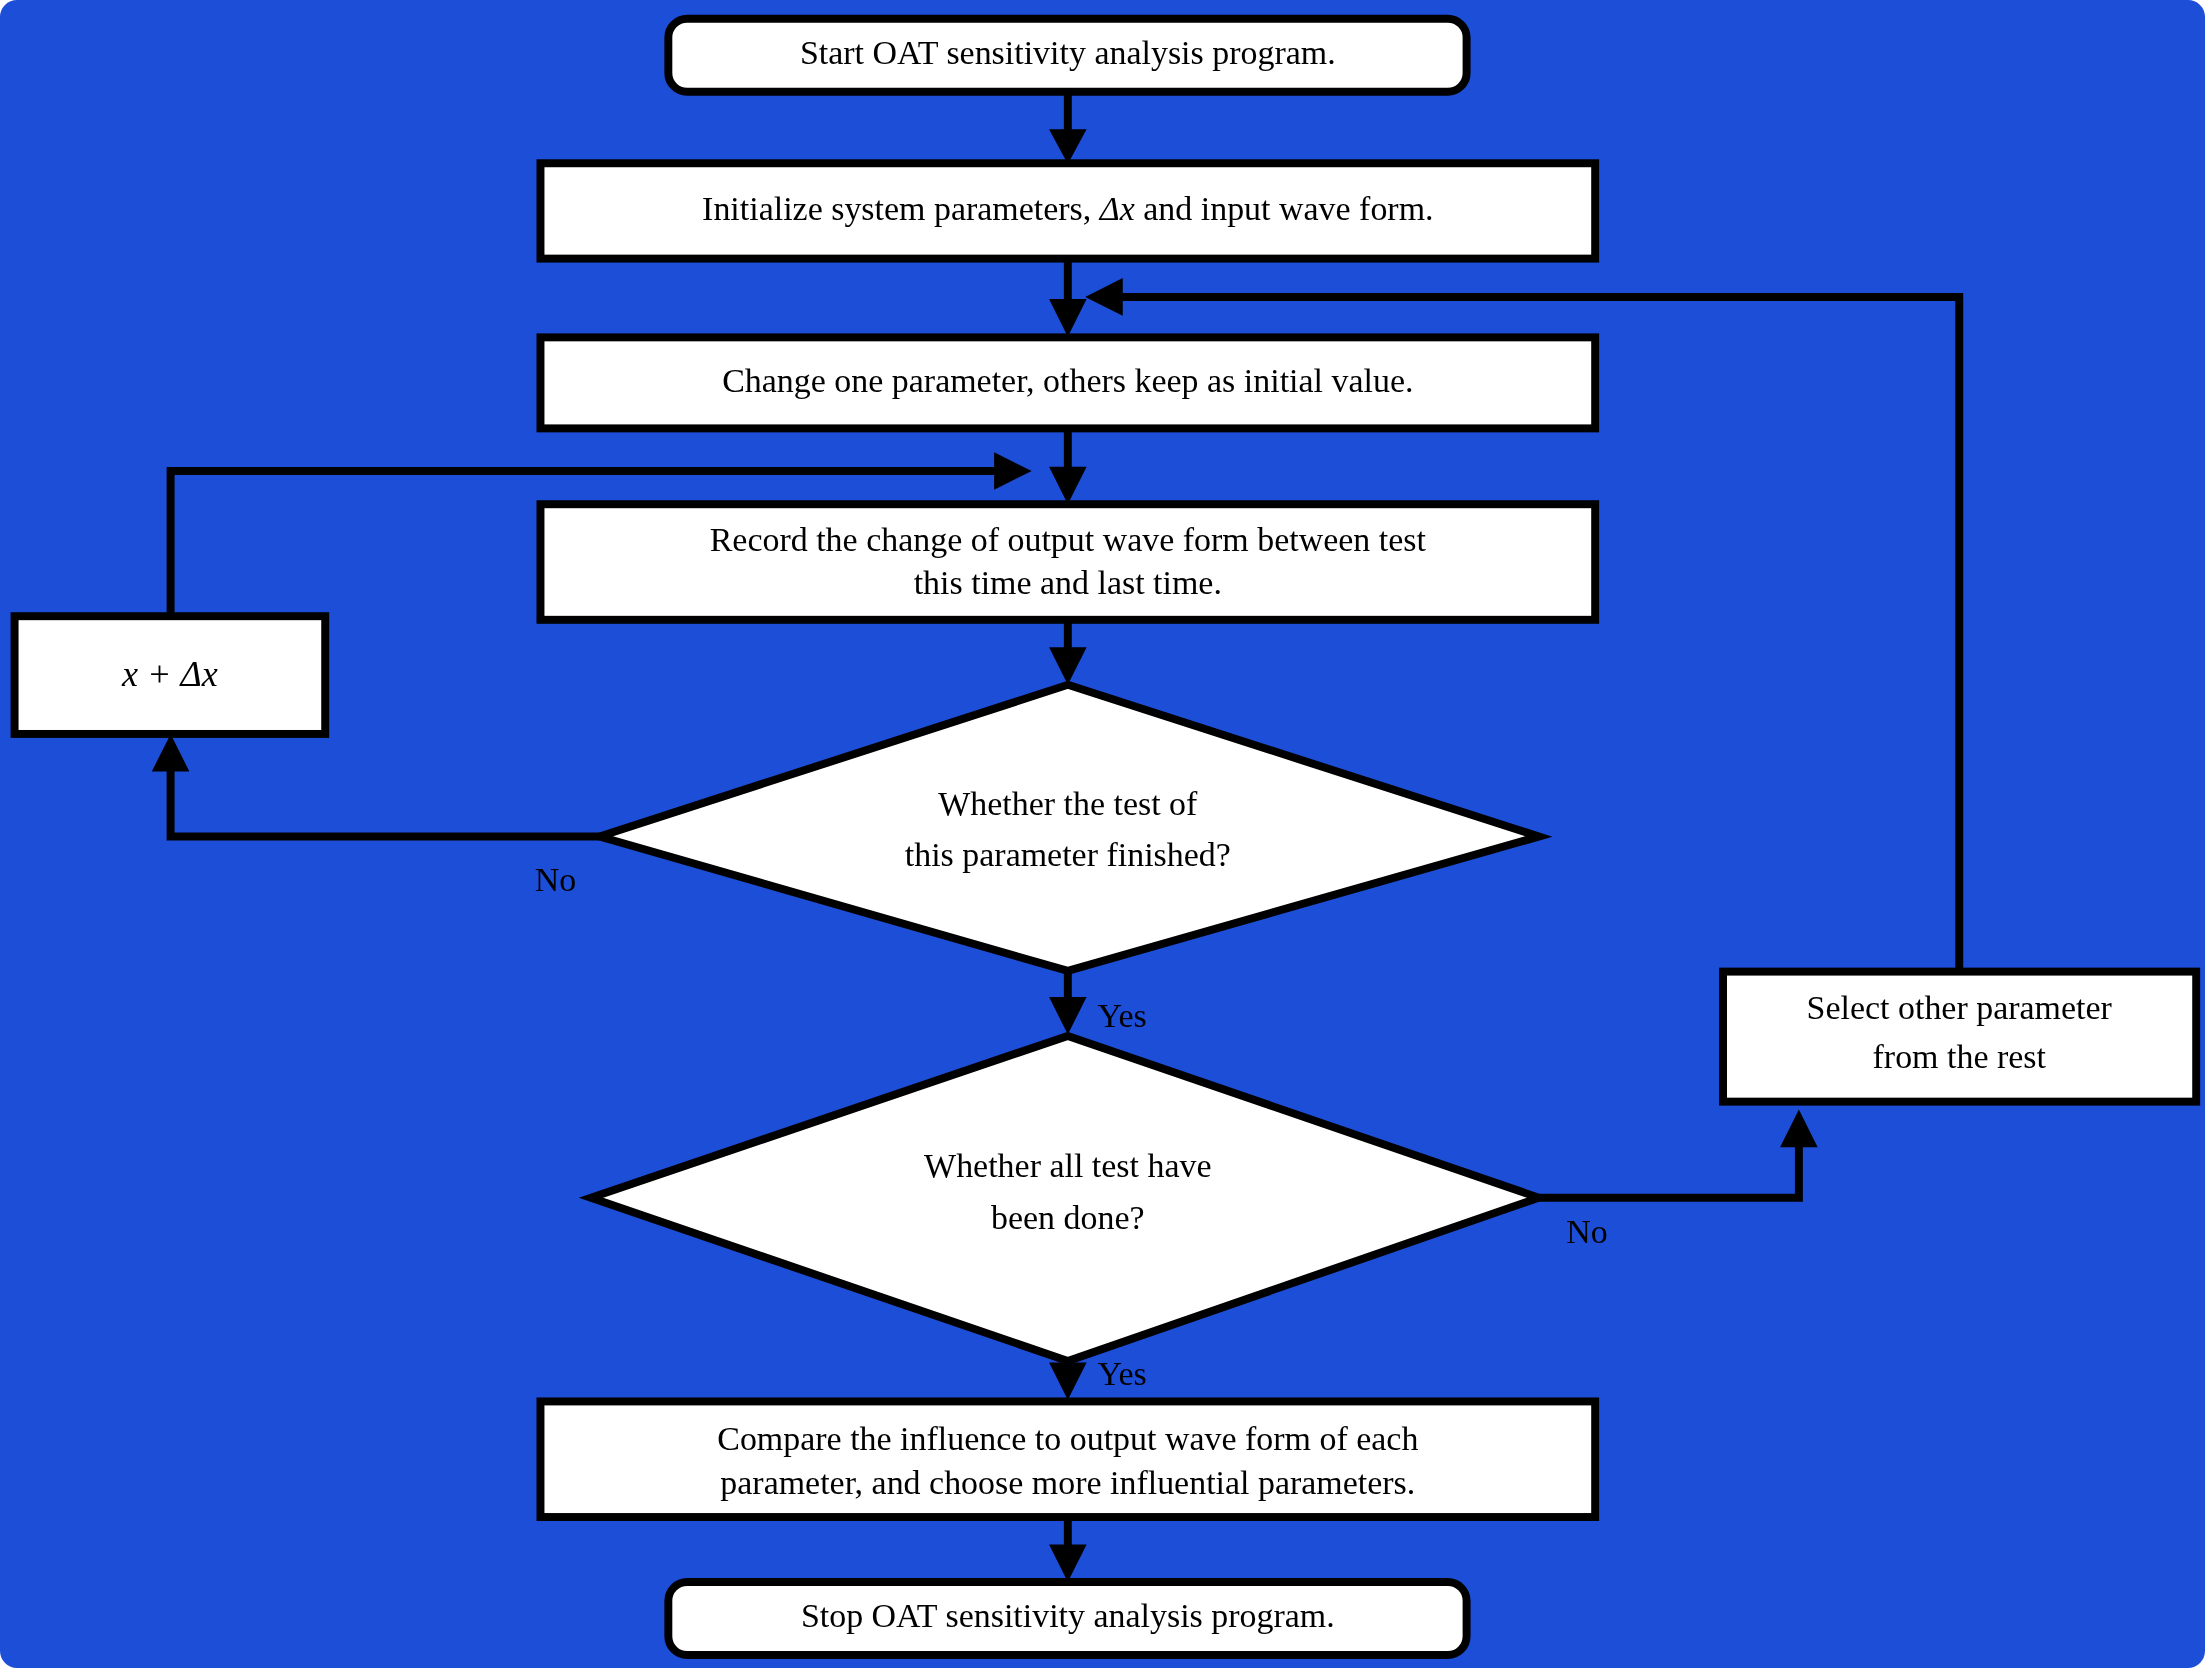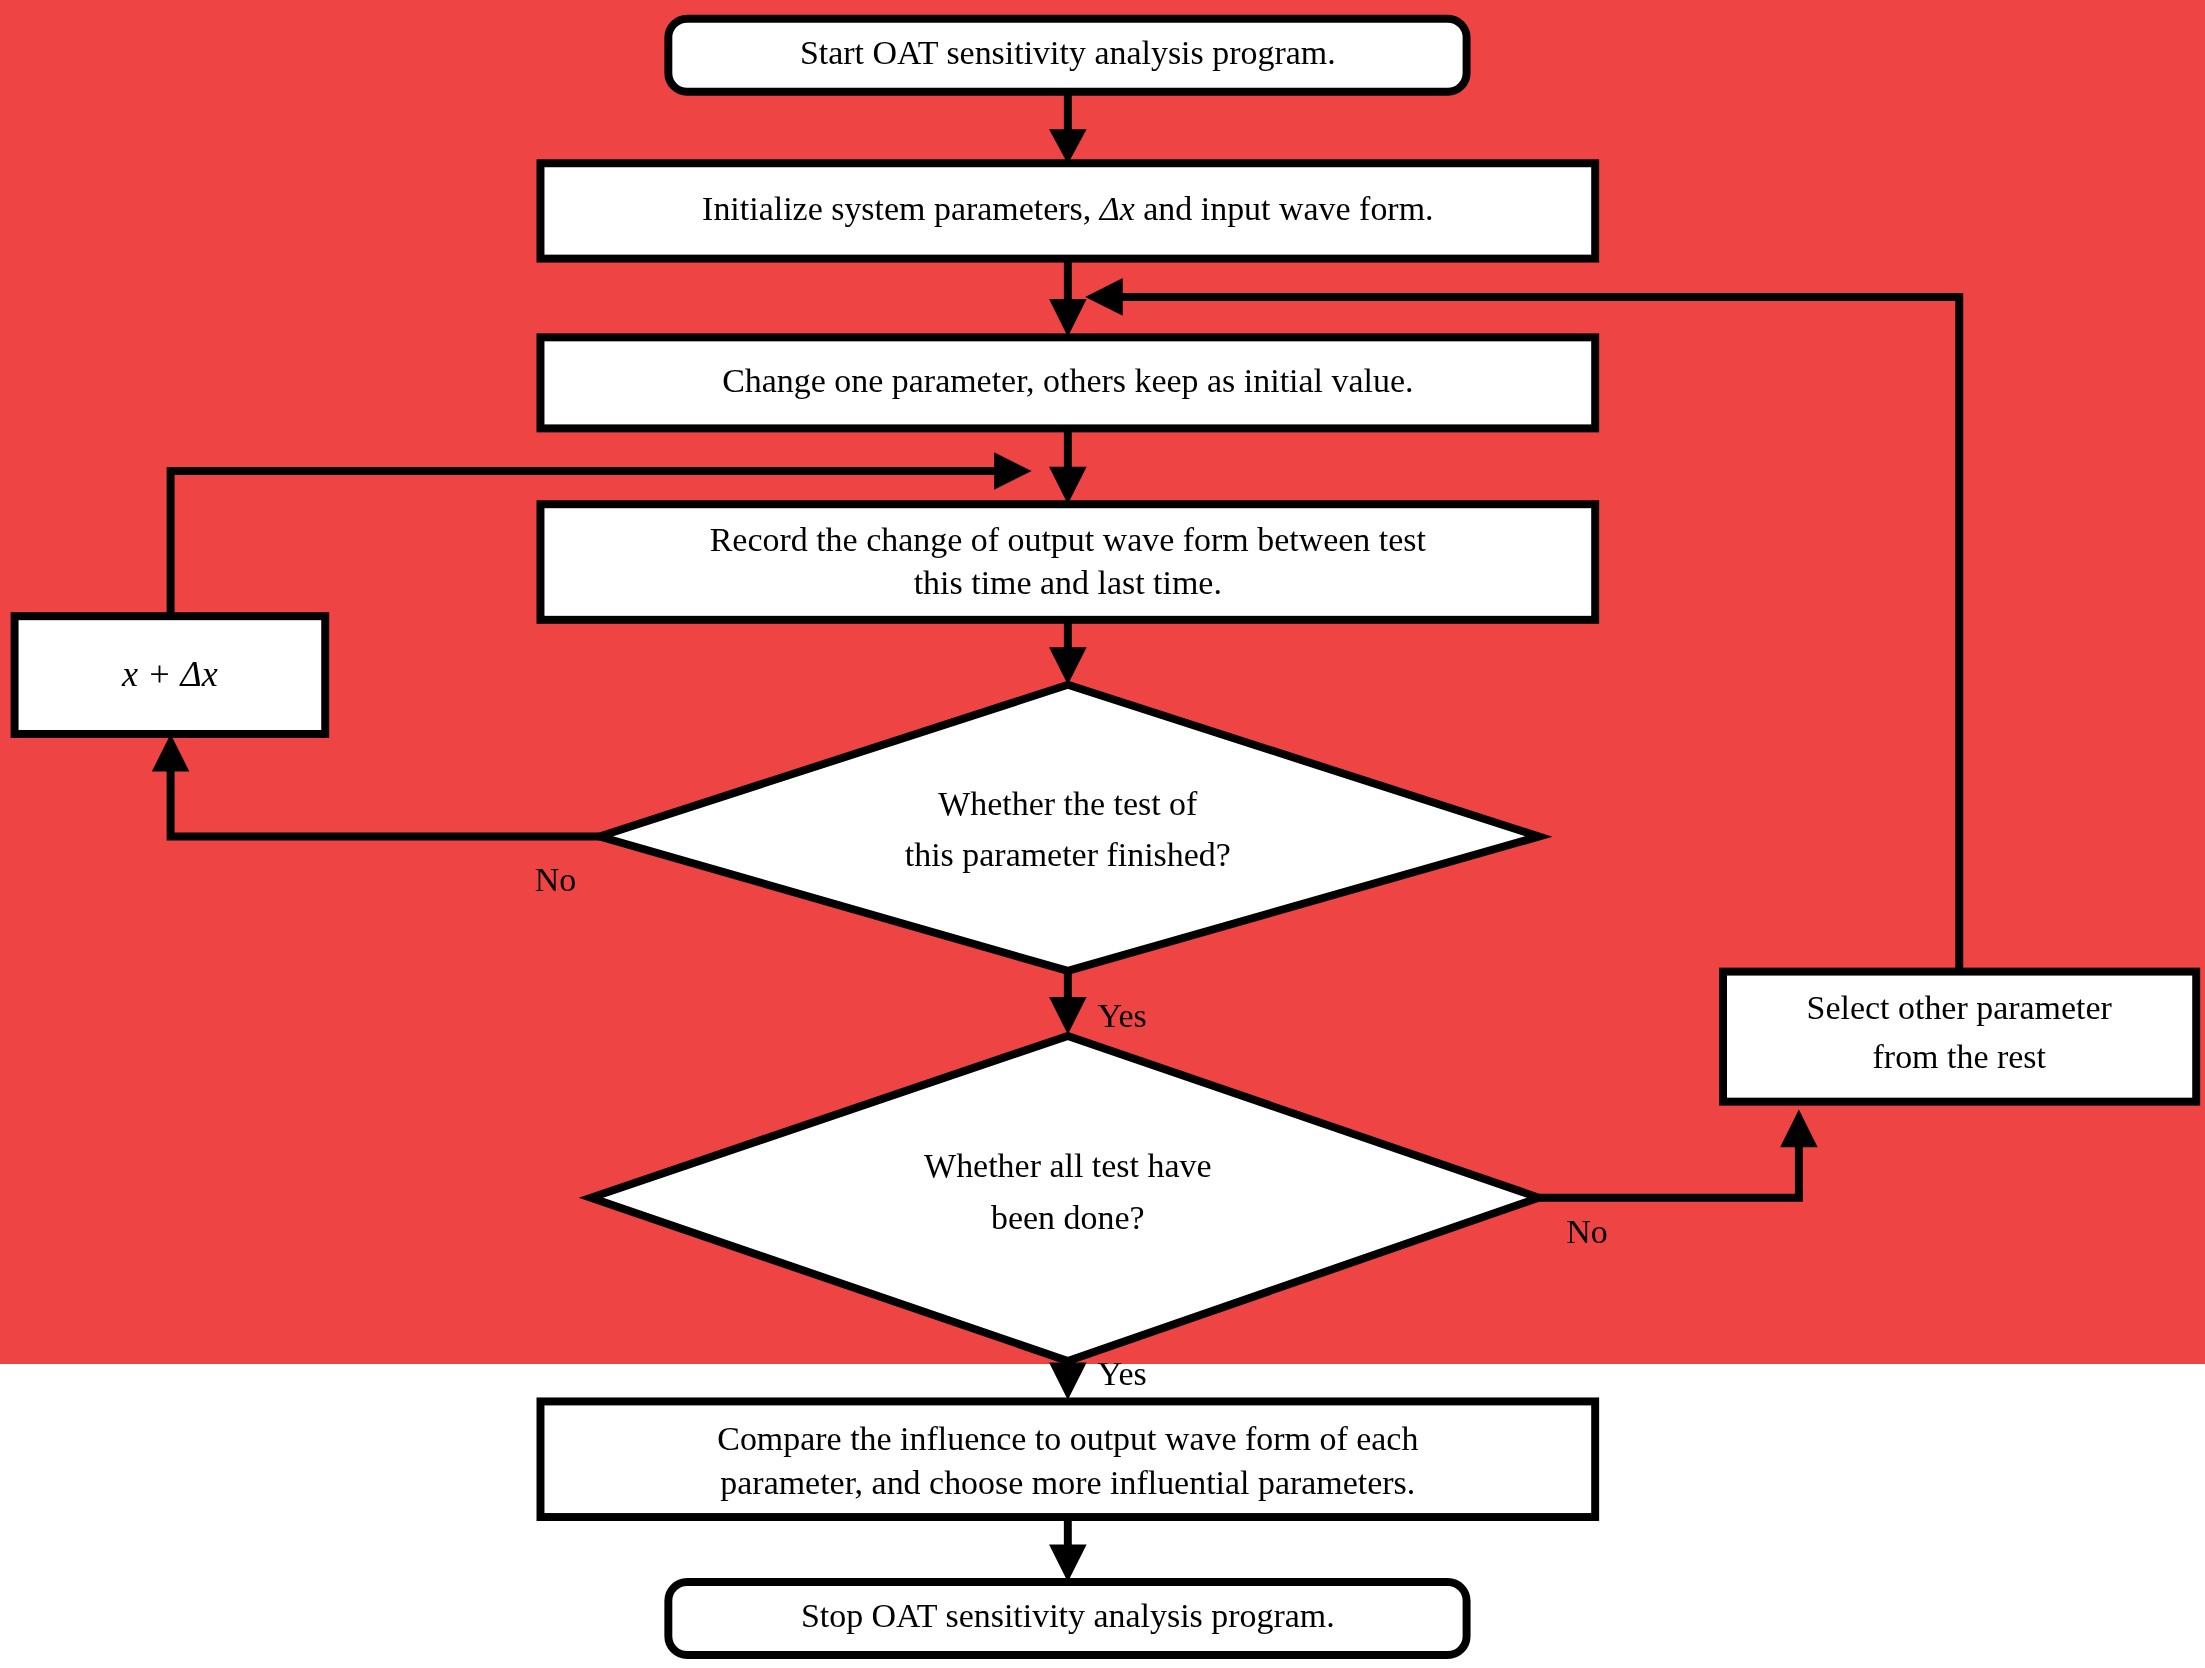--- a/index.html
+++ b/index.html
@@ -9,22 +9,23 @@
   }
   body {
     width: 2205px;
     height: 1668px;
     font-family: "Liberation Serif", "DejaVu Serif", serif;
     overflow: hidden;
   }
   #flowchart-root {
     position: relative;
     width: 2205px;
-    height: 1364px;
-    background: #ef4444;
+    height: 1668px;
+    background: #1d4ed8;
+    border-radius: 17px;
   }
   svg.chart-canvas {
     position: absolute;
     top: 0;
     left: 0;
     width: 2205px;
     height: 1668px;
     display: block;
   }
   .node-shape {

